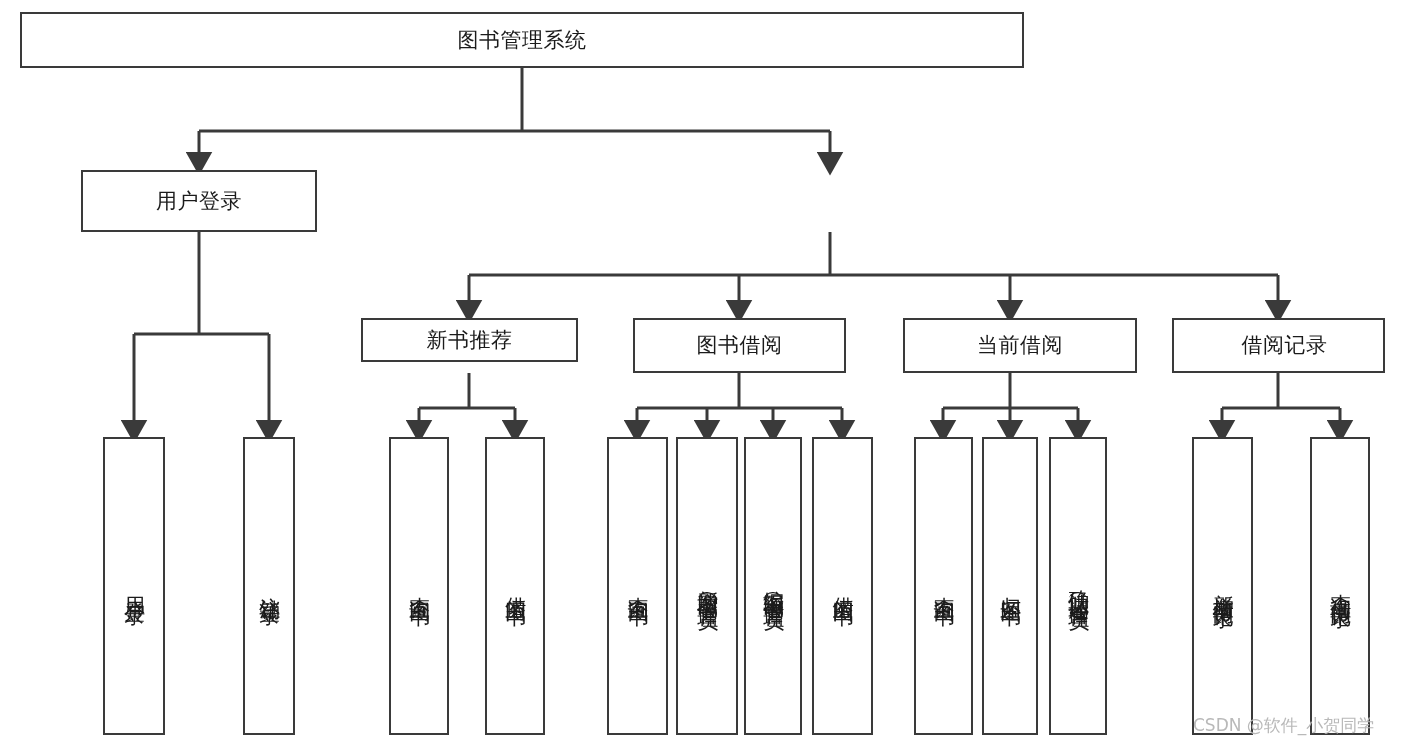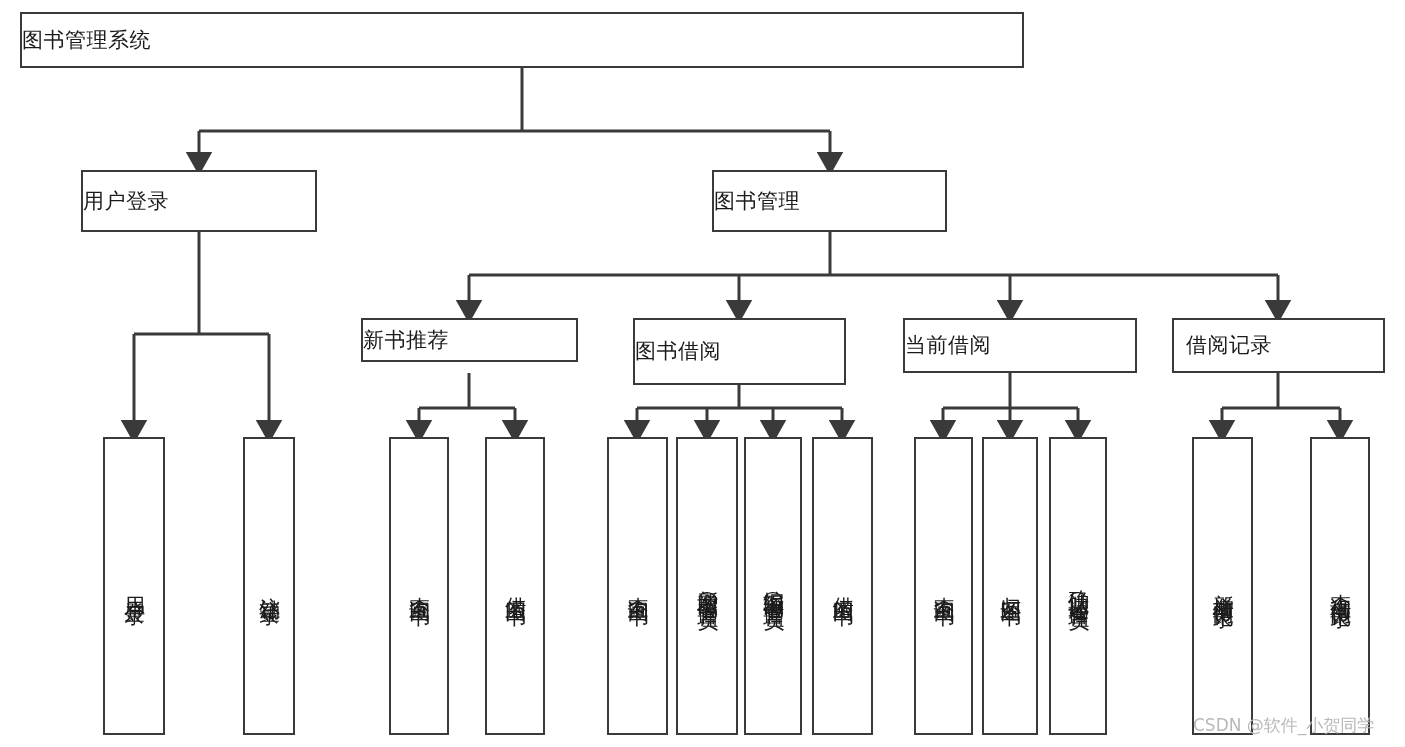--- a/index.html
+++ b/index.html
@@ -23,21 +23,21 @@
     height: 747px;
     pointer-events: none;
   }
   .node {
     position: absolute;
     box-sizing: border-box;
     border: 2px solid #3a3a3a;
     background: #ffffff;
     display: flex;
     align-items: center;
-    justify-content: flex-start;
+    justify-content: center;
     color: #1b1b1b;
   }
   .node .label {
     display: block;
     text-align: center;
     line-height: 1.18;
     letter-spacing: 0.5px;
   }
   .node.horiz .label {
     writing-mode: horizontal-tb;
@@ -119,28 +119,25 @@
     </g>
   </svg>
 
   <div class="node horiz" id="node-root" style="left: 20px; top: 12px; width: 1004px; height: 56px;">
     <span class="label">图书管理系统</span>
   </div>
 
   <div class="node horiz" id="node-l2-0" style="left: 81px; top: 170px; width: 236px; height: 62px;">
     <span class="label">用户登录</span>
   </div>
-  <div class="node horiz" id="node-l2-1" style="left: 712px; top: 170px; width: 235px; height: 62px;">
-    <span class="label">图书管理</span>
-  </div>
 
   <div class="node horiz" id="node-l3-0" style="left: 361px; top: 318px; width: 217px; height: 44px;">
     <span class="label">新书推荐</span>
   </div>
-  <div class="node horiz" id="node-l3-1" style="left: 633px; top: 318px; width: 213px; height: 67px;">
+  <div class="node horiz" id="node-l3-1" style="left: 633px; top: 318px; width: 213px; height: 55px;">
     <span class="label">图书借阅</span>
   </div>
   <div class="node horiz" id="node-l3-2" style="left: 903px; top: 318px; width: 234px; height: 55px;">
     <span class="label">当前借阅</span>
   </div>
   <div class="node horiz" id="node-l3-3" style="left: 1172px; top: 318px; width: 213px; height: 55px; padding-left: 12px;">
     <span class="label">借阅记录</span>
   </div>
 
   <div class="node vert" id="node-leaf-0" style="left: 103px; top: 437px; width: 62px; height: 298px;">

